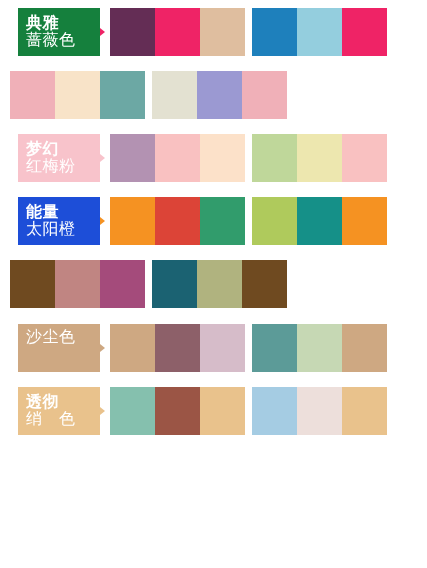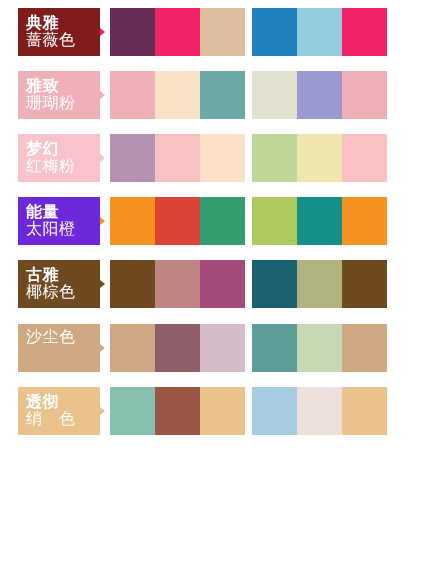--- a/index.html
+++ b/index.html
@@ -81,44 +81,39 @@
   .swatch {
     width: 45px;
     height: 48px;
   }
 </style>
 </head>
 <body>
 
 <div id="palette-list">
     <div class="palette-row">
-      <div class="row-label" style="background: #7f1d1d;">
+      <div class="row-label" style="background: #15803d;">
         <span class="label-title">典雅</span>
         <span class="label-sub">蔷薇色</span>
         <span class="arrow" style="border-left-color: rgb(239, 35, 102);"></span>
       </div>
       <div class="swatch-groups">
         <div class="swatch-group group-a">
           <div class="swatch" style="background: rgb(100, 45, 85);"></div>
           <div class="swatch" style="background: rgb(239, 35, 102);"></div>
           <div class="swatch" style="background: rgb(223, 190, 159);"></div>
         </div>
         <div class="swatch-group group-b">
           <div class="swatch" style="background: rgb(30, 128, 188);"></div>
           <div class="swatch" style="background: rgb(148, 206, 222);"></div>
           <div class="swatch" style="background: rgb(239, 35, 102);"></div>
         </div>
       </div>
     </div>
     <div class="palette-row">
-      <div class="row-label" style="background: rgb(240, 176, 184);">
-        <span class="label-title">雅致</span>
-        <span class="label-sub">珊瑚粉</span>
-        <span class="arrow" style="border-left-color: rgb(240, 176, 184);"></span>
-      </div>
       <div class="swatch-groups">
         <div class="swatch-group group-a">
           <div class="swatch" style="background: rgb(240, 176, 184);"></div>
           <div class="swatch" style="background: rgb(248, 227, 200);"></div>
           <div class="swatch" style="background: rgb(108, 168, 164);"></div>
         </div>
         <div class="swatch-group group-b">
           <div class="swatch" style="background: rgb(227, 225, 209);"></div>
           <div class="swatch" style="background: rgb(155, 153, 210);"></div>
           <div class="swatch" style="background: rgb(240, 176, 184);"></div>
@@ -138,44 +133,39 @@
           <div class="swatch" style="background: rgb(252, 225, 201);"></div>
         </div>
         <div class="swatch-group group-b">
           <div class="swatch" style="background: rgb(191, 215, 154);"></div>
           <div class="swatch" style="background: rgb(237, 231, 175);"></div>
           <div class="swatch" style="background: rgb(249, 193, 193);"></div>
         </div>
       </div>
     </div>
     <div class="palette-row">
-      <div class="row-label" style="background: #6d28d9;">
+      <div class="row-label" style="background: #1d4ed8;">
         <span class="label-title">能量</span>
         <span class="label-sub">太阳橙</span>
         <span class="arrow" style="border-left-color: rgb(245, 146, 34);"></span>
       </div>
       <div class="swatch-groups">
         <div class="swatch-group group-a">
           <div class="swatch" style="background: rgb(245, 146, 34);"></div>
           <div class="swatch" style="background: rgb(220, 68, 55);"></div>
           <div class="swatch" style="background: rgb(49, 156, 108);"></div>
         </div>
         <div class="swatch-group group-b">
           <div class="swatch" style="background: rgb(175, 202, 92);"></div>
           <div class="swatch" style="background: rgb(21, 144, 136);"></div>
           <div class="swatch" style="background: rgb(245, 146, 34);"></div>
         </div>
       </div>
     </div>
     <div class="palette-row">
-      <div class="row-label" style="background: rgb(111, 74, 32);">
-        <span class="label-title">古雅</span>
-        <span class="label-sub">椰棕色</span>
-        <span class="arrow" style="border-left-color: rgb(111, 74, 32);"></span>
-      </div>
       <div class="swatch-groups">
         <div class="swatch-group group-a">
           <div class="swatch" style="background: rgb(111, 74, 32);"></div>
           <div class="swatch" style="background: rgb(192, 133, 130);"></div>
           <div class="swatch" style="background: rgb(164, 75, 123);"></div>
         </div>
         <div class="swatch-group group-b">
           <div class="swatch" style="background: rgb(27, 98, 114);"></div>
           <div class="swatch" style="background: rgb(176, 179, 127);"></div>
           <div class="swatch" style="background: rgb(111, 74, 32);"></div>

